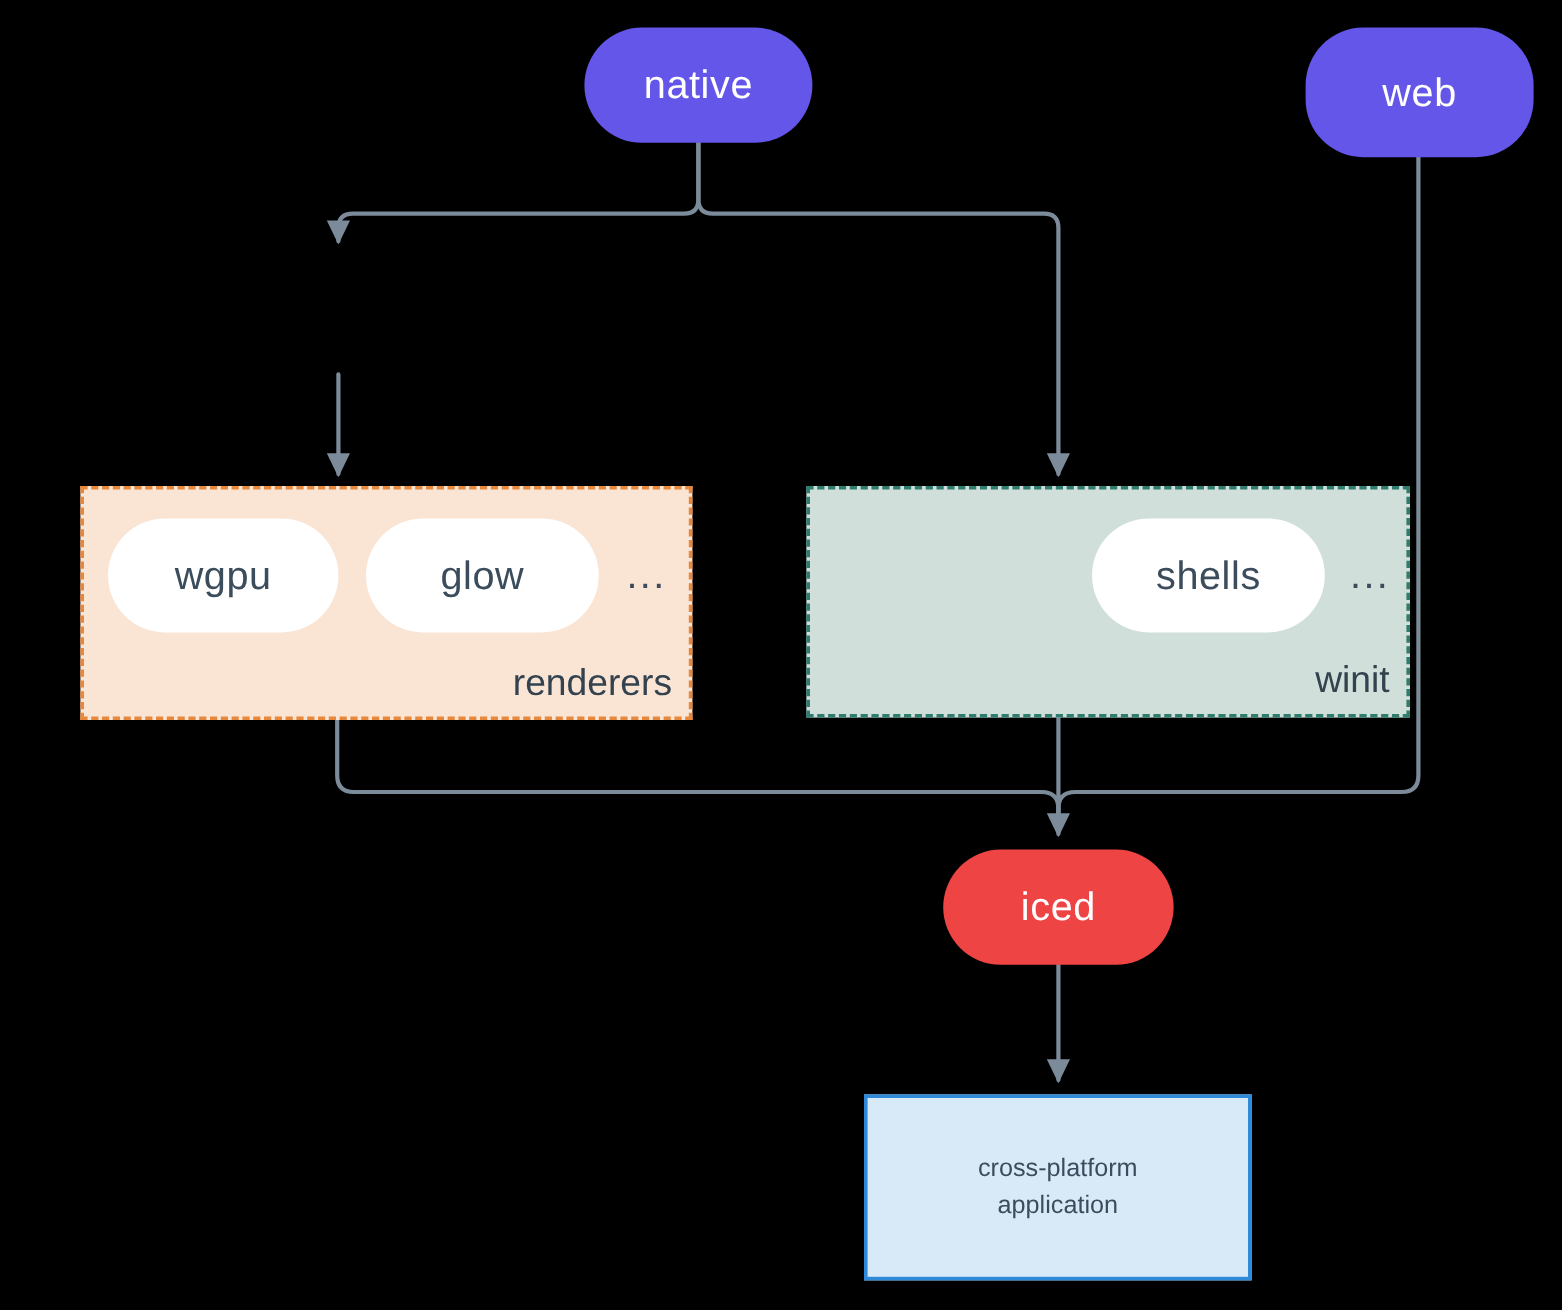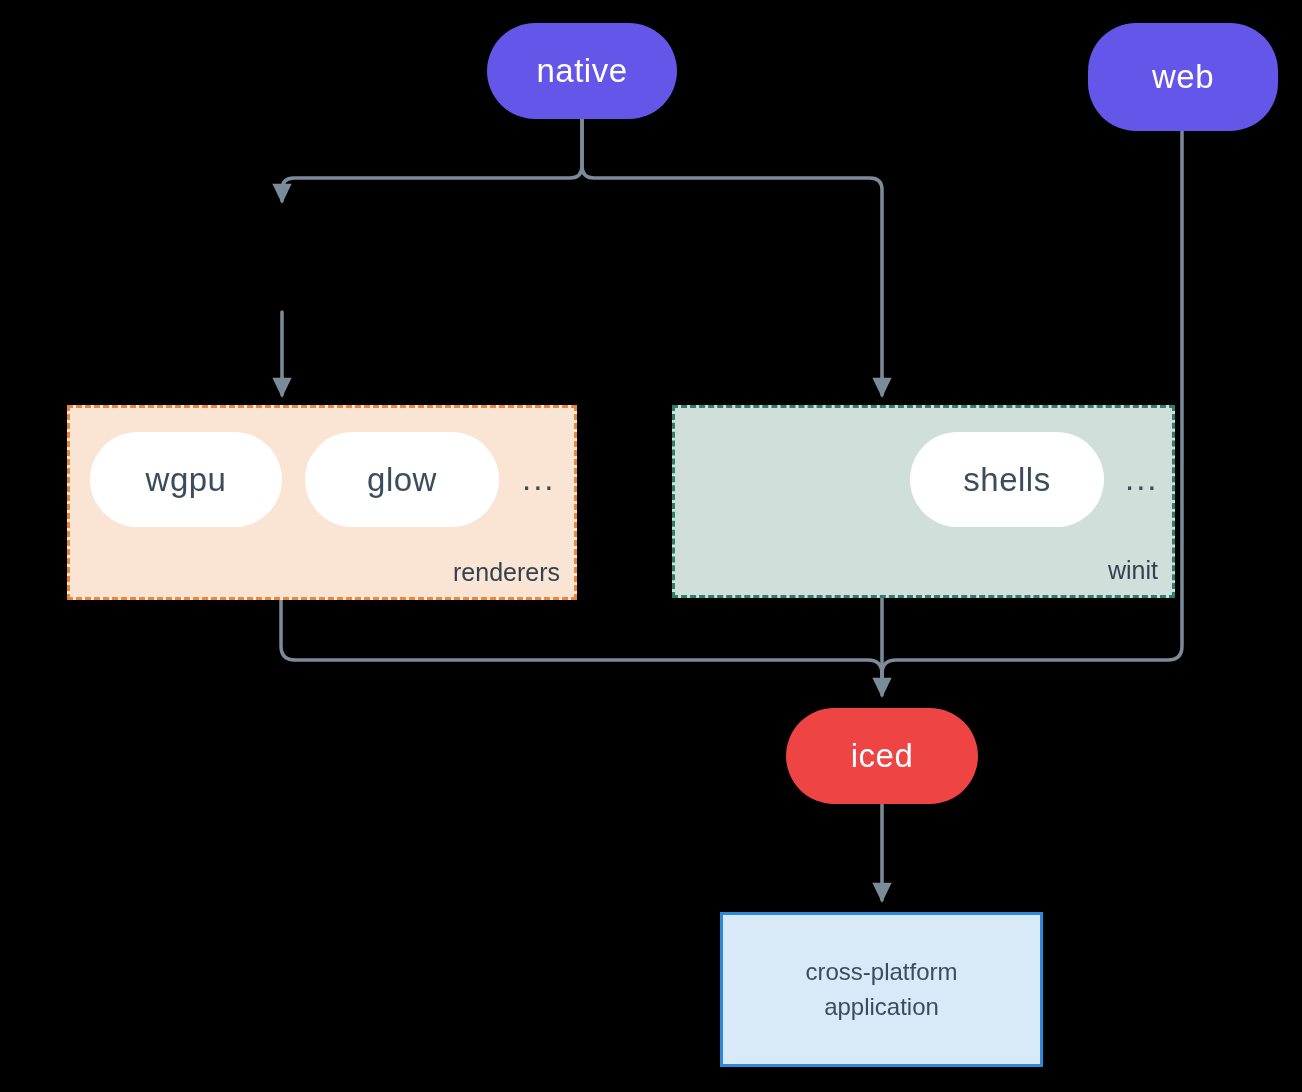--- a/index.html
+++ b/index.html
@@ -41,41 +41,41 @@
     border: 3px dashed #e8883c;
   }
   .group-box.shells {
     background: #d0dfd9;
     border: 3px dashed #2e7d6f;
   }
   .group-label {
     position: absolute;
     right: 14px;
     bottom: 10px;
-    font-size: 25px;
+    font-size: 31px;
     color: #33424f;
   }
   .ellipsis {
     position: absolute;
     font-size: 33px;
     color: #3b4c5c;
     letter-spacing: 2px;
   }
   .app-box {
     position: absolute;
     left: 720px; top: 912px;
     width: 323px; height: 155px;
     box-sizing: border-box;
     background: #d8e9f8;
     border: 3px solid #2e89d8;
     display: flex;
     flex-direction: column;
     align-items: center;
     justify-content: center;
-    font-size: 24px;
+    font-size: 21px;
     line-height: 1.45;
     color: #3b4c5c;
     text-align: center;
   }
 </style>
 </head>
 <body>
 
 <div id="canvas">
 

